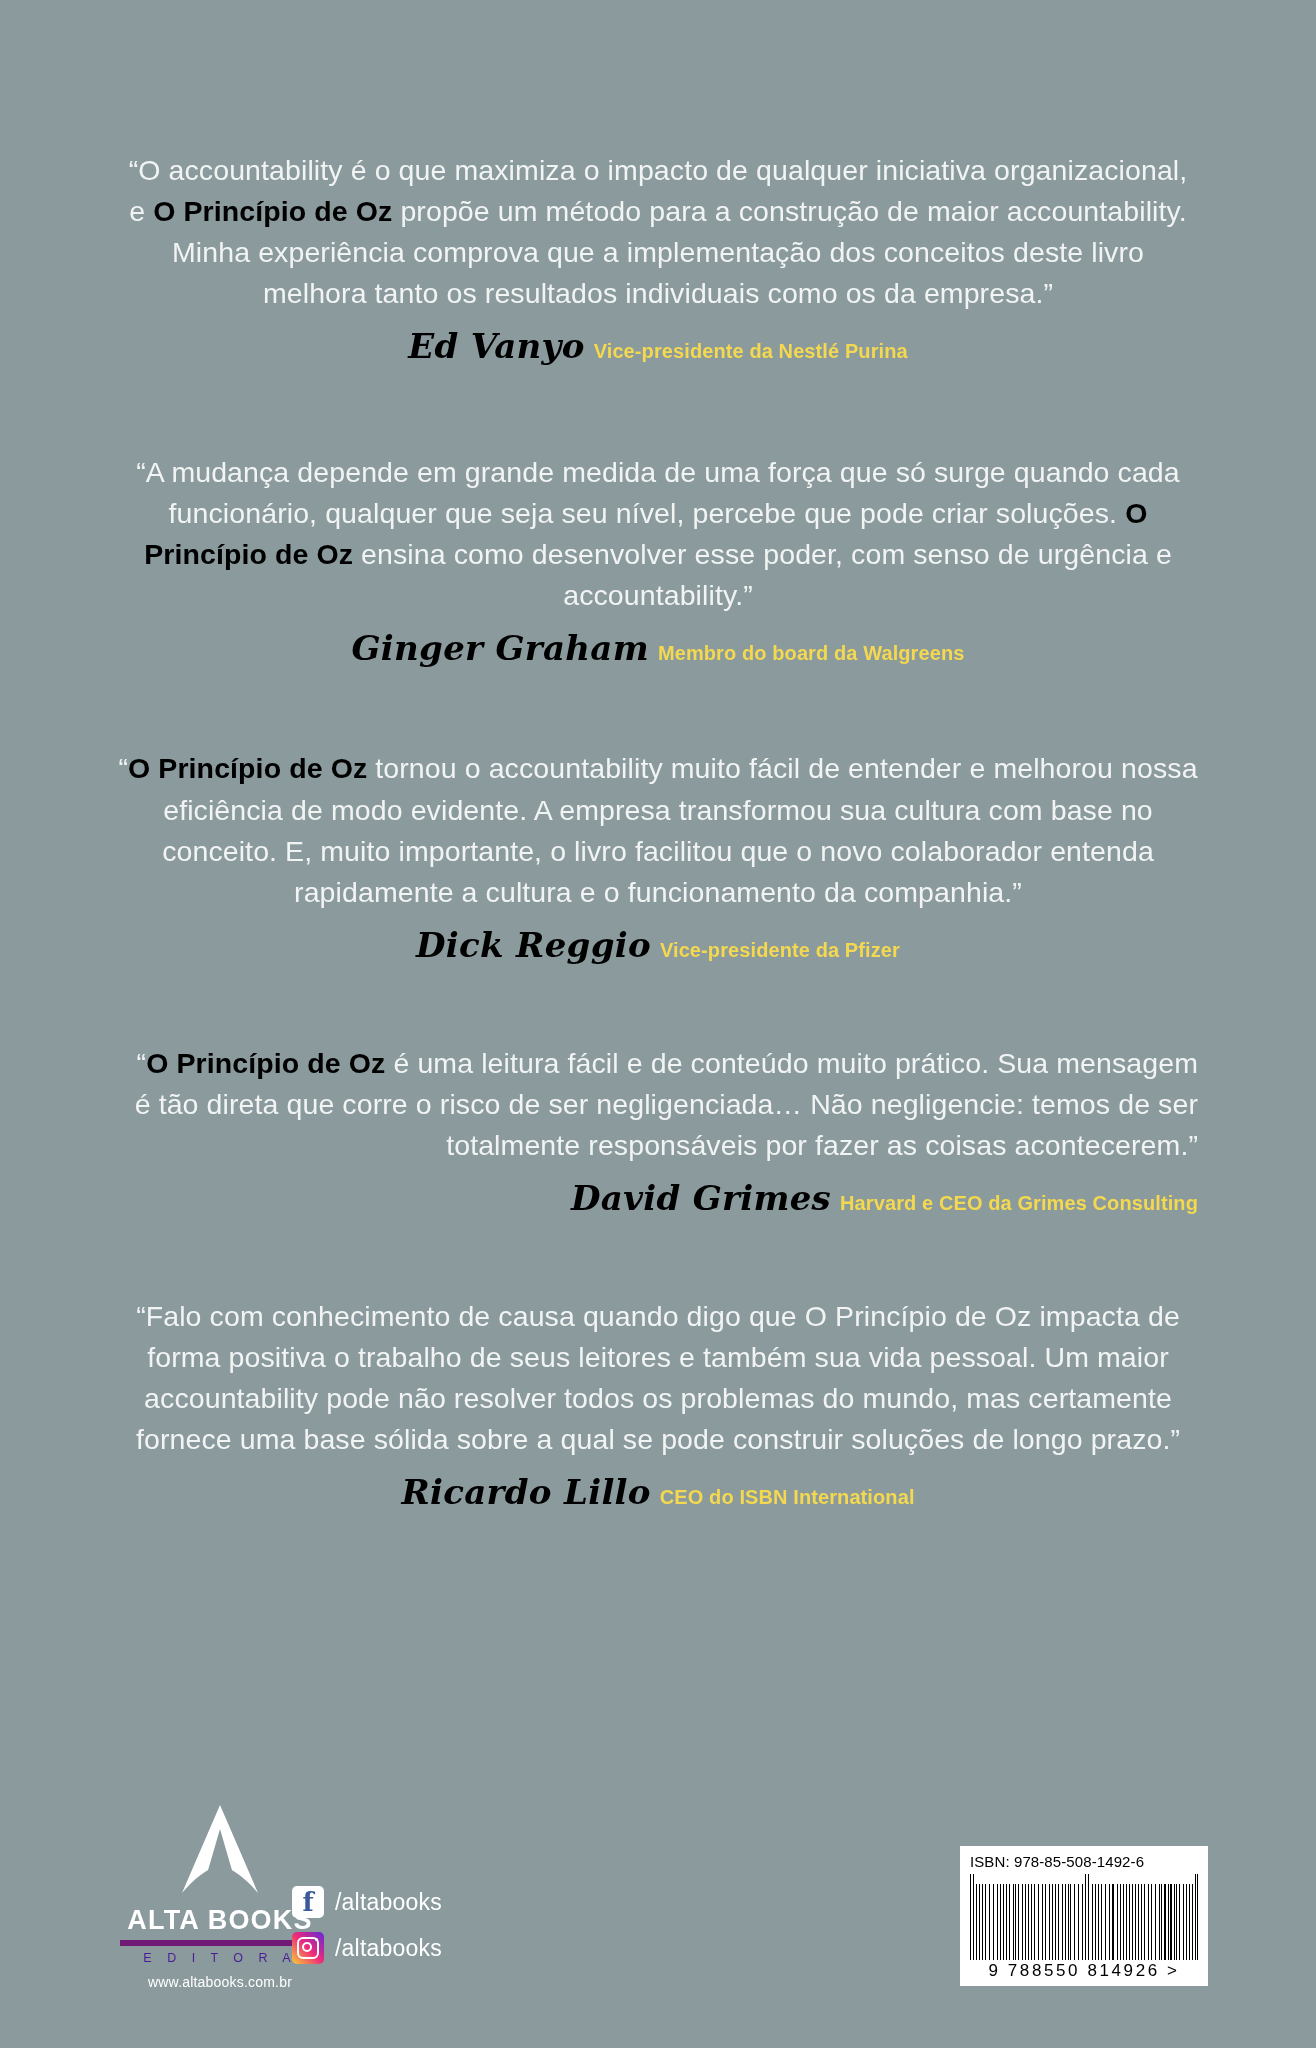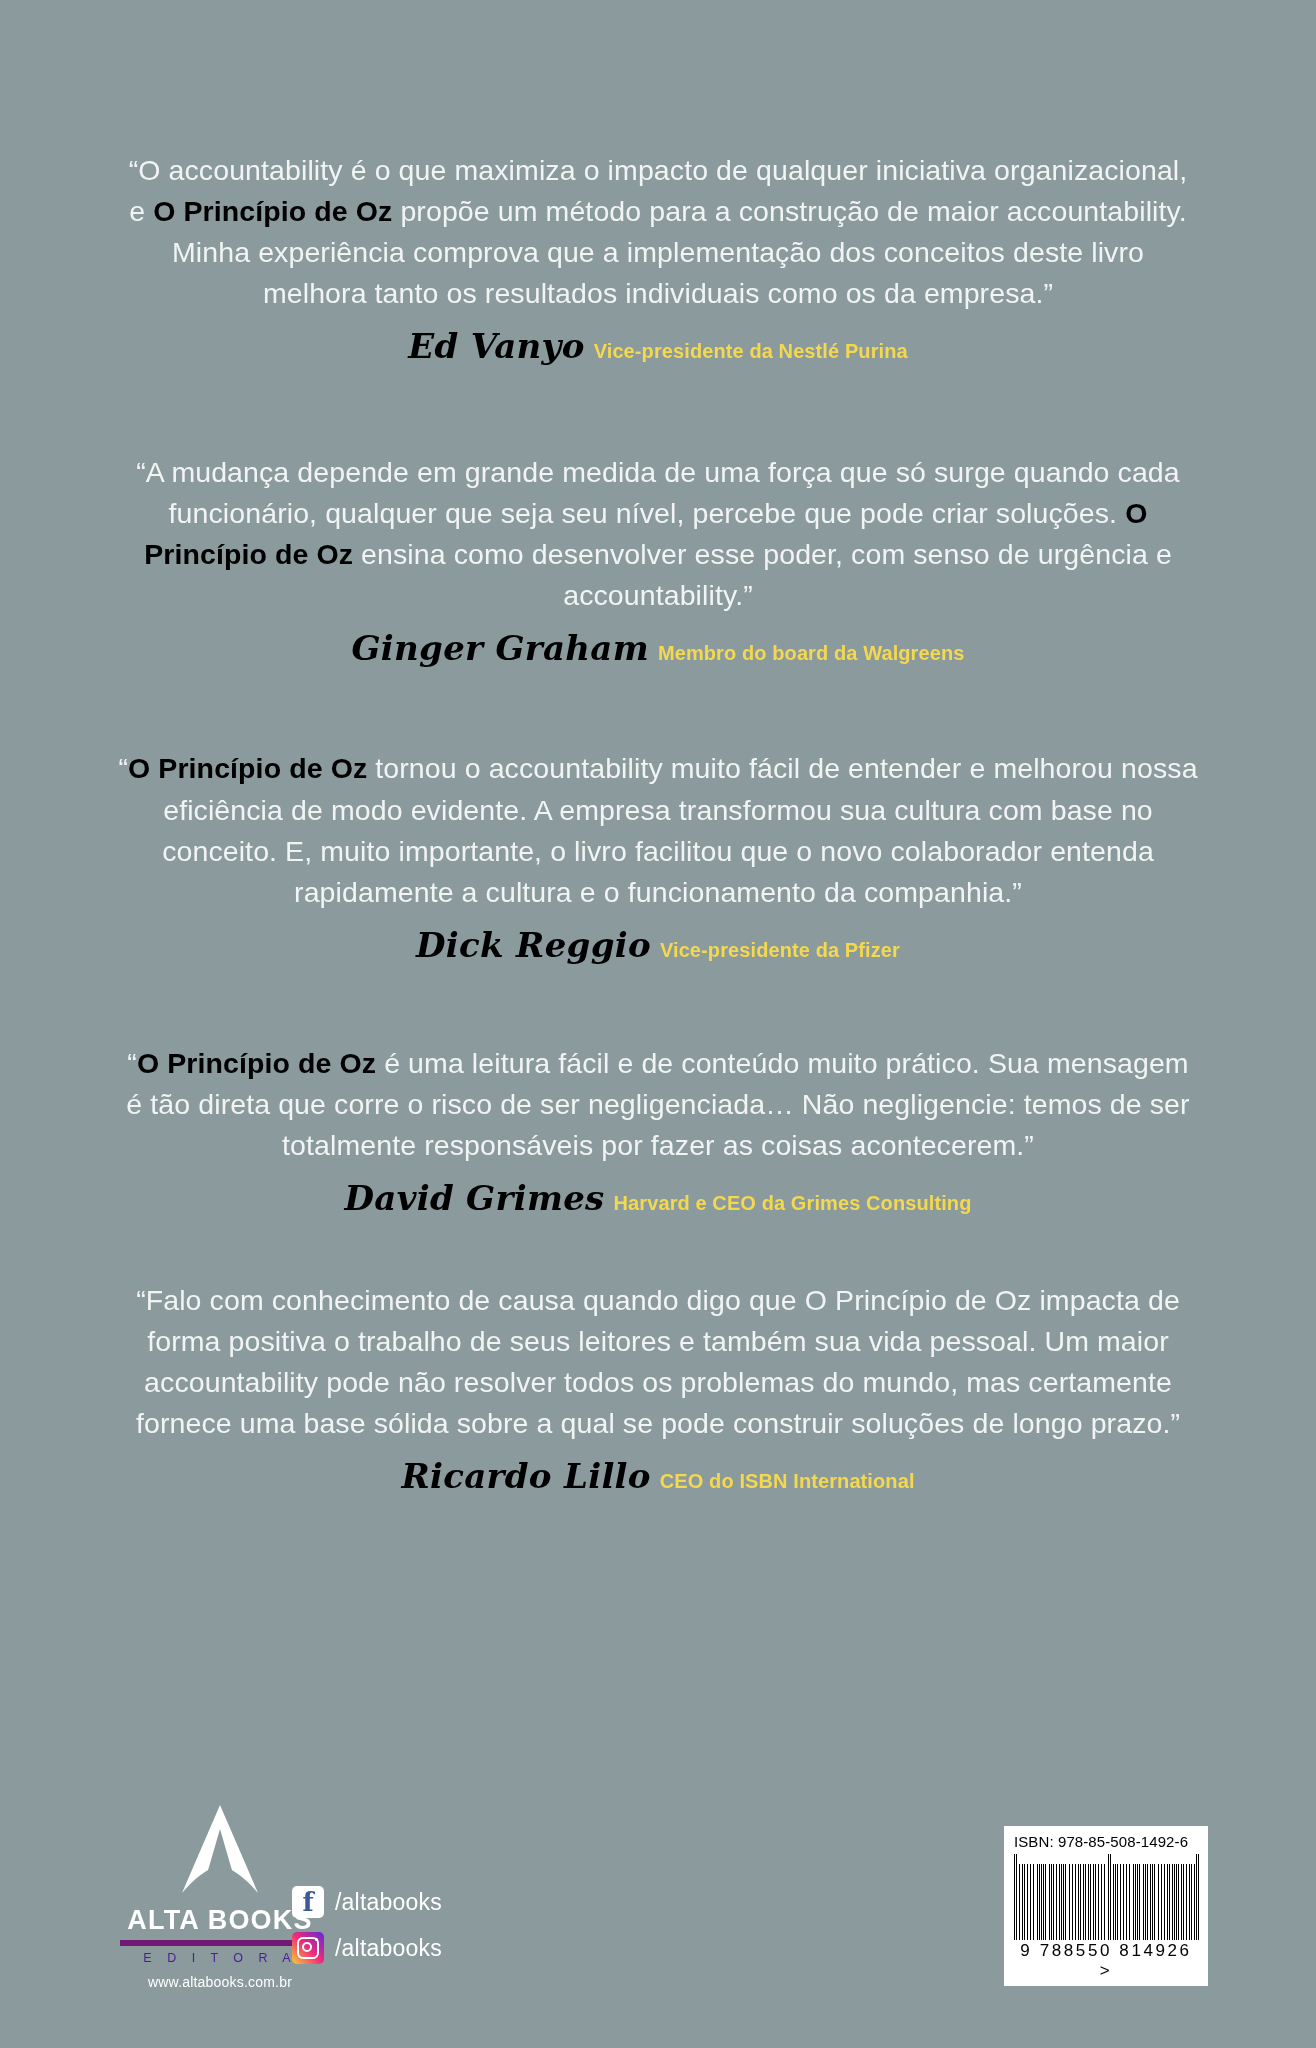--- a/index.html
+++ b/index.html
@@ -64,21 +64,21 @@
     font-weight: 700;
     color: #f4d84f;
     letter-spacing: 0.1px;
     margin-top: 2px;
   }
 
   
   #blurb-0 { margin-bottom: 86px; }
   #blurb-1 { margin-bottom: 80px; }
   #blurb-2 { margin-bottom: 78px; }
-  #blurb-3 { margin-bottom: 62px; }
+  #blurb-3 { margin-bottom: 78px; text-align: right; }
   #blurb-4 { margin-bottom: 0; }
 
   
   .footer {
     position: absolute;
     left: 0;
     bottom: 0;
     width: 1316px;
     height: 300px;
   }
@@ -168,21 +168,21 @@
     font-size: 23px;
     color: #ffffff;
     letter-spacing: 0.2px;
   }
   .isbn-box {
     position: absolute;
     right: 108px;
     bottom: 62px;
     background: #ffffff;
     padding: 7px 10px 5px 10px;
-    width: 204px;
+    width: 248px;
     box-sizing: border-box;
   }
   .isbn-text {
     color: #000000;
     font-size: 15px;
     font-family: "Liberation Sans", sans-serif;
     margin-bottom: 4px;
     letter-spacing: 0.1px;
   }
   .barcode {

